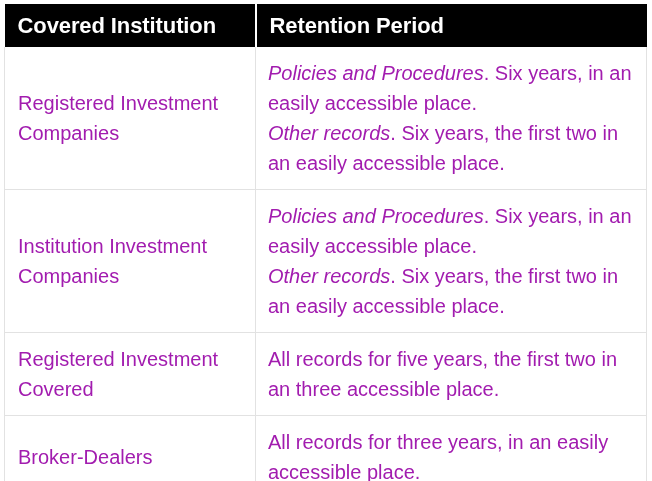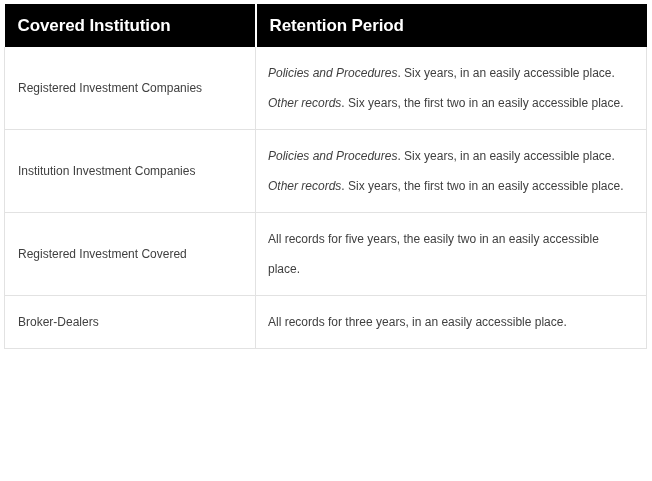--- a/index.html
+++ b/index.html
@@ -28,42 +28,42 @@
     border-collapse: collapse;
     table-layout: fixed;
   }
 
   
   thead th {
     background: #000000;
     color: #ffffff;
     font-family: "Liberation Sans Narrow", "Liberation Sans", sans-serif;
     font-weight: bold;
-    font-size: 17px;
+    font-size: 22px;
     letter-spacing: -0.1px;
     text-align: left;
     vertical-align: middle;
     height: 43px;
     padding: 0 0 0 13px;
     border: none;
     box-sizing: border-box;
   }
   thead th.col-institution {
     width: 251px;
     border-right: 2px solid #ffffff;
   }
   thead th.col-retention {
     width: 391px;
   }
 
   
   tbody td {
-    font-size: 12px;
+    font-size: 20px;
     line-height: 30px;
-    color: #404040;
+    color: #a21caf;
     vertical-align: middle;
     padding: 11px 14px 11px 13px;
     border-bottom: 1px solid #e2e2e2;
     border-right: 1px solid #e2e2e2;
     box-sizing: border-box;
   }
   tbody td.cell-institution {
     width: 251px;
   }
   tbody td.cell-retention {
@@ -110,21 +110,21 @@
           </p>
           <p class="para">
             <span class="lead">Other records</span><span class="lead-after">. Six years, the first two in an easily accessible place.</span>
           </p>
         </td>
       </tr>
       <tr>
         <td class="cell-institution">Registered Investment Covered</td>
         <td class="cell-retention">
           <p class="para">
-            <span class="lead"></span><span class="lead-after">All records for five years, the easily two in an easily accessible place.</span>
+            <span class="lead"></span><span class="lead-after">All records for five years, the first two in an three accessible place.</span>
           </p>
         </td>
       </tr>
       <tr>
         <td class="cell-institution">Broker-Dealers</td>
         <td class="cell-retention">
           <p class="para">
             <span class="lead"></span><span class="lead-after">All records for three years, in an easily accessible place.</span>
           </p>
         </td>

